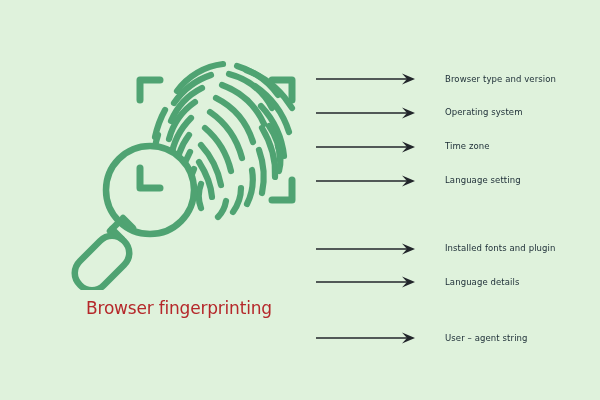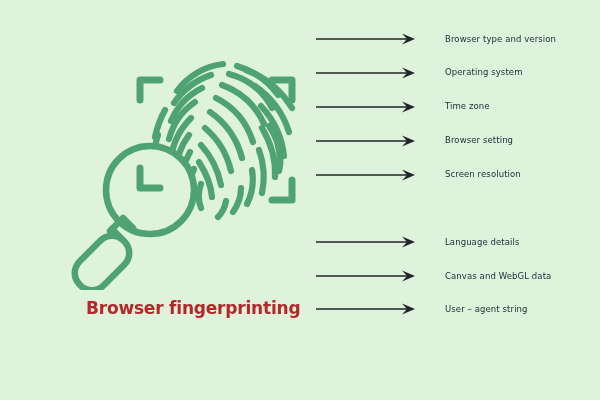--- a/index.html
+++ b/index.html
@@ -34,41 +34,42 @@
     height: 250px;
   }
 
   
   #title {
     position: absolute;
     left: 86px;
     top: 298px;
     font-family: "DejaVu Sans", sans-serif;
     font-size: 17px;
-    font-weight: bold;
+    font-weight: normal;
     letter-spacing: -0.2px;
     color: #b5282a;
     white-space: nowrap;
   }
 
   
   #attribute-list {
     position: absolute;
     left: 316px;
     top: 0;
     width: 284px;
     height: 400px;
   }
   .attribute-row {
     position: absolute;
     left: 0;
     width: 284px;
     height: 22px;
     display: flex;
     align-items: center;
+    margin-top: 40px;
   }
   .arrow {
     position: relative;
     width: 100px;
     height: 12px;
     flex: 0 0 100px;
   }
   .arrow svg {
     display: block;
     width: 100px;
@@ -183,55 +184,46 @@
       <span class="attribute-label">Operating system</span>
     </div>
 
     <div class="attribute-row" style="top:129.7px">
       <span class="arrow">
         <svg viewBox="0 0 100 12" xmlns="http://www.w3.org/2000/svg">
           <path d="M 0,6 L 92,6" stroke="#22262b" stroke-width="1.6" fill="none"></path>
           <path d="M 86,0.5 L 99,6 L 86,11.5 L 91,6 Z" fill="#22262b"></path>
         </svg>
       </span>
-      <span class="attribute-label">Browser setting</span>
-    </div>
-
-    <div class="attribute-row" style="top:163.6px">
-      <span class="arrow">
-        <svg viewBox="0 0 100 12" xmlns="http://www.w3.org/2000/svg">
-          <path d="M 0,6 L 92,6" stroke="#22262b" stroke-width="1.6" fill="none"></path>
-          <path d="M 86,0.5 L 99,6 L 86,11.5 L 91,6 Z" fill="#22262b"></path>
-        </svg>
-      </span>
-      <span class="attribute-label">Screen resolution</span>
-    </div>
-
+      <span class="attribute-label">Language setting</span>
+    </div>
+
+
+    <div class="attribute-row" style="top:197.5px">
+      <span class="arrow">
+        <svg viewBox="0 0 100 12" xmlns="http://www.w3.org/2000/svg">
+          <path d="M 0,6 L 92,6" stroke="#22262b" stroke-width="1.6" fill="none"></path>
+          <path d="M 86,0.5 L 99,6 L 86,11.5 L 91,6 Z" fill="#22262b"></path>
+        </svg>
+      </span>
+      <span class="attribute-label">Installed fonts and plugin</span>
+    </div>
 
     <div class="attribute-row" style="top:231.4px">
       <span class="arrow">
         <svg viewBox="0 0 100 12" xmlns="http://www.w3.org/2000/svg">
           <path d="M 0,6 L 92,6" stroke="#22262b" stroke-width="1.6" fill="none"></path>
           <path d="M 86,0.5 L 99,6 L 86,11.5 L 91,6 Z" fill="#22262b"></path>
         </svg>
       </span>
       <span class="attribute-label">Language details</span>
     </div>
 
-    <div class="attribute-row" style="top:265.3px">
-      <span class="arrow">
-        <svg viewBox="0 0 100 12" xmlns="http://www.w3.org/2000/svg">
-          <path d="M 0,6 L 92,6" stroke="#22262b" stroke-width="1.6" fill="none"></path>
-          <path d="M 86,0.5 L 99,6 L 86,11.5 L 91,6 Z" fill="#22262b"></path>
-        </svg>
-      </span>
-      <span class="attribute-label">Canvas and WebGL data</span>
-    </div>
-
-    <div class="attribute-row" style="top:298px">
+
+    <div class="attribute-row" style="top:287px">
       <span class="arrow">
         <svg viewBox="0 0 100 12" xmlns="http://www.w3.org/2000/svg">
           <path d="M 0,6 L 92,6" stroke="#22262b" stroke-width="1.6" fill="none"></path>
           <path d="M 86,0.5 L 99,6 L 86,11.5 L 91,6 Z" fill="#22262b"></path>
         </svg>
       </span>
       <span class="attribute-label">User – agent string</span>
     </div>
 
 

